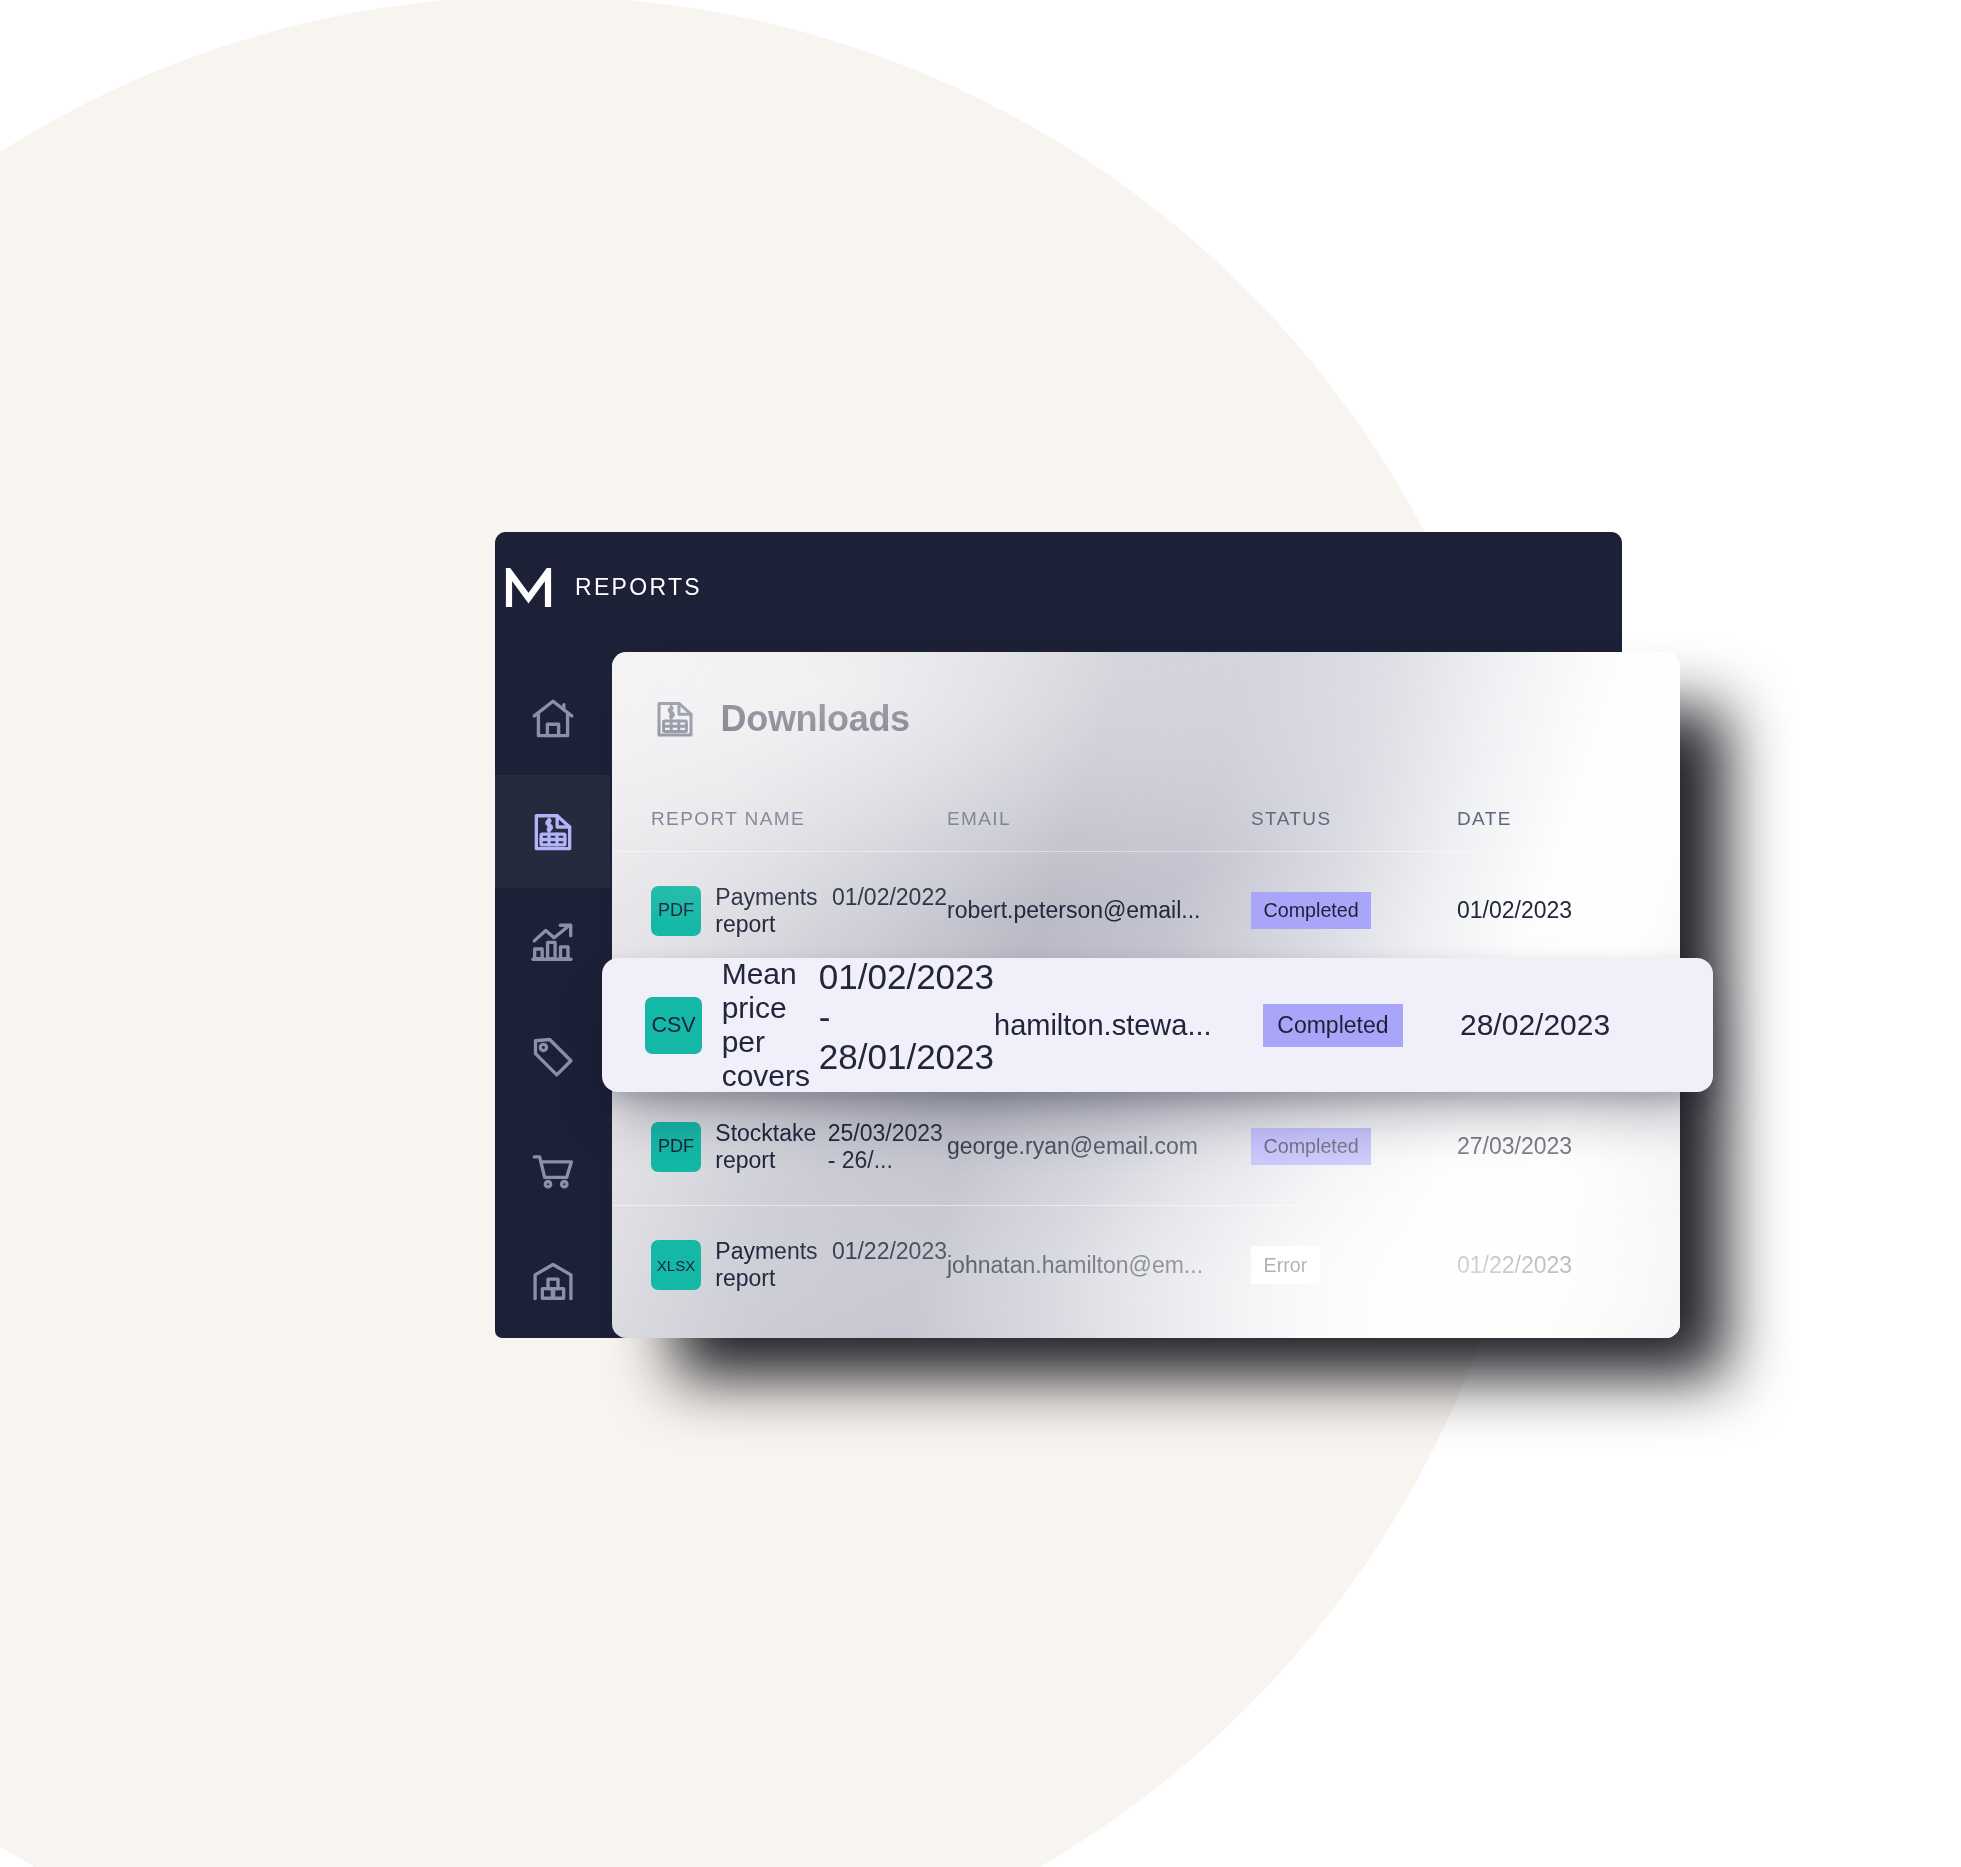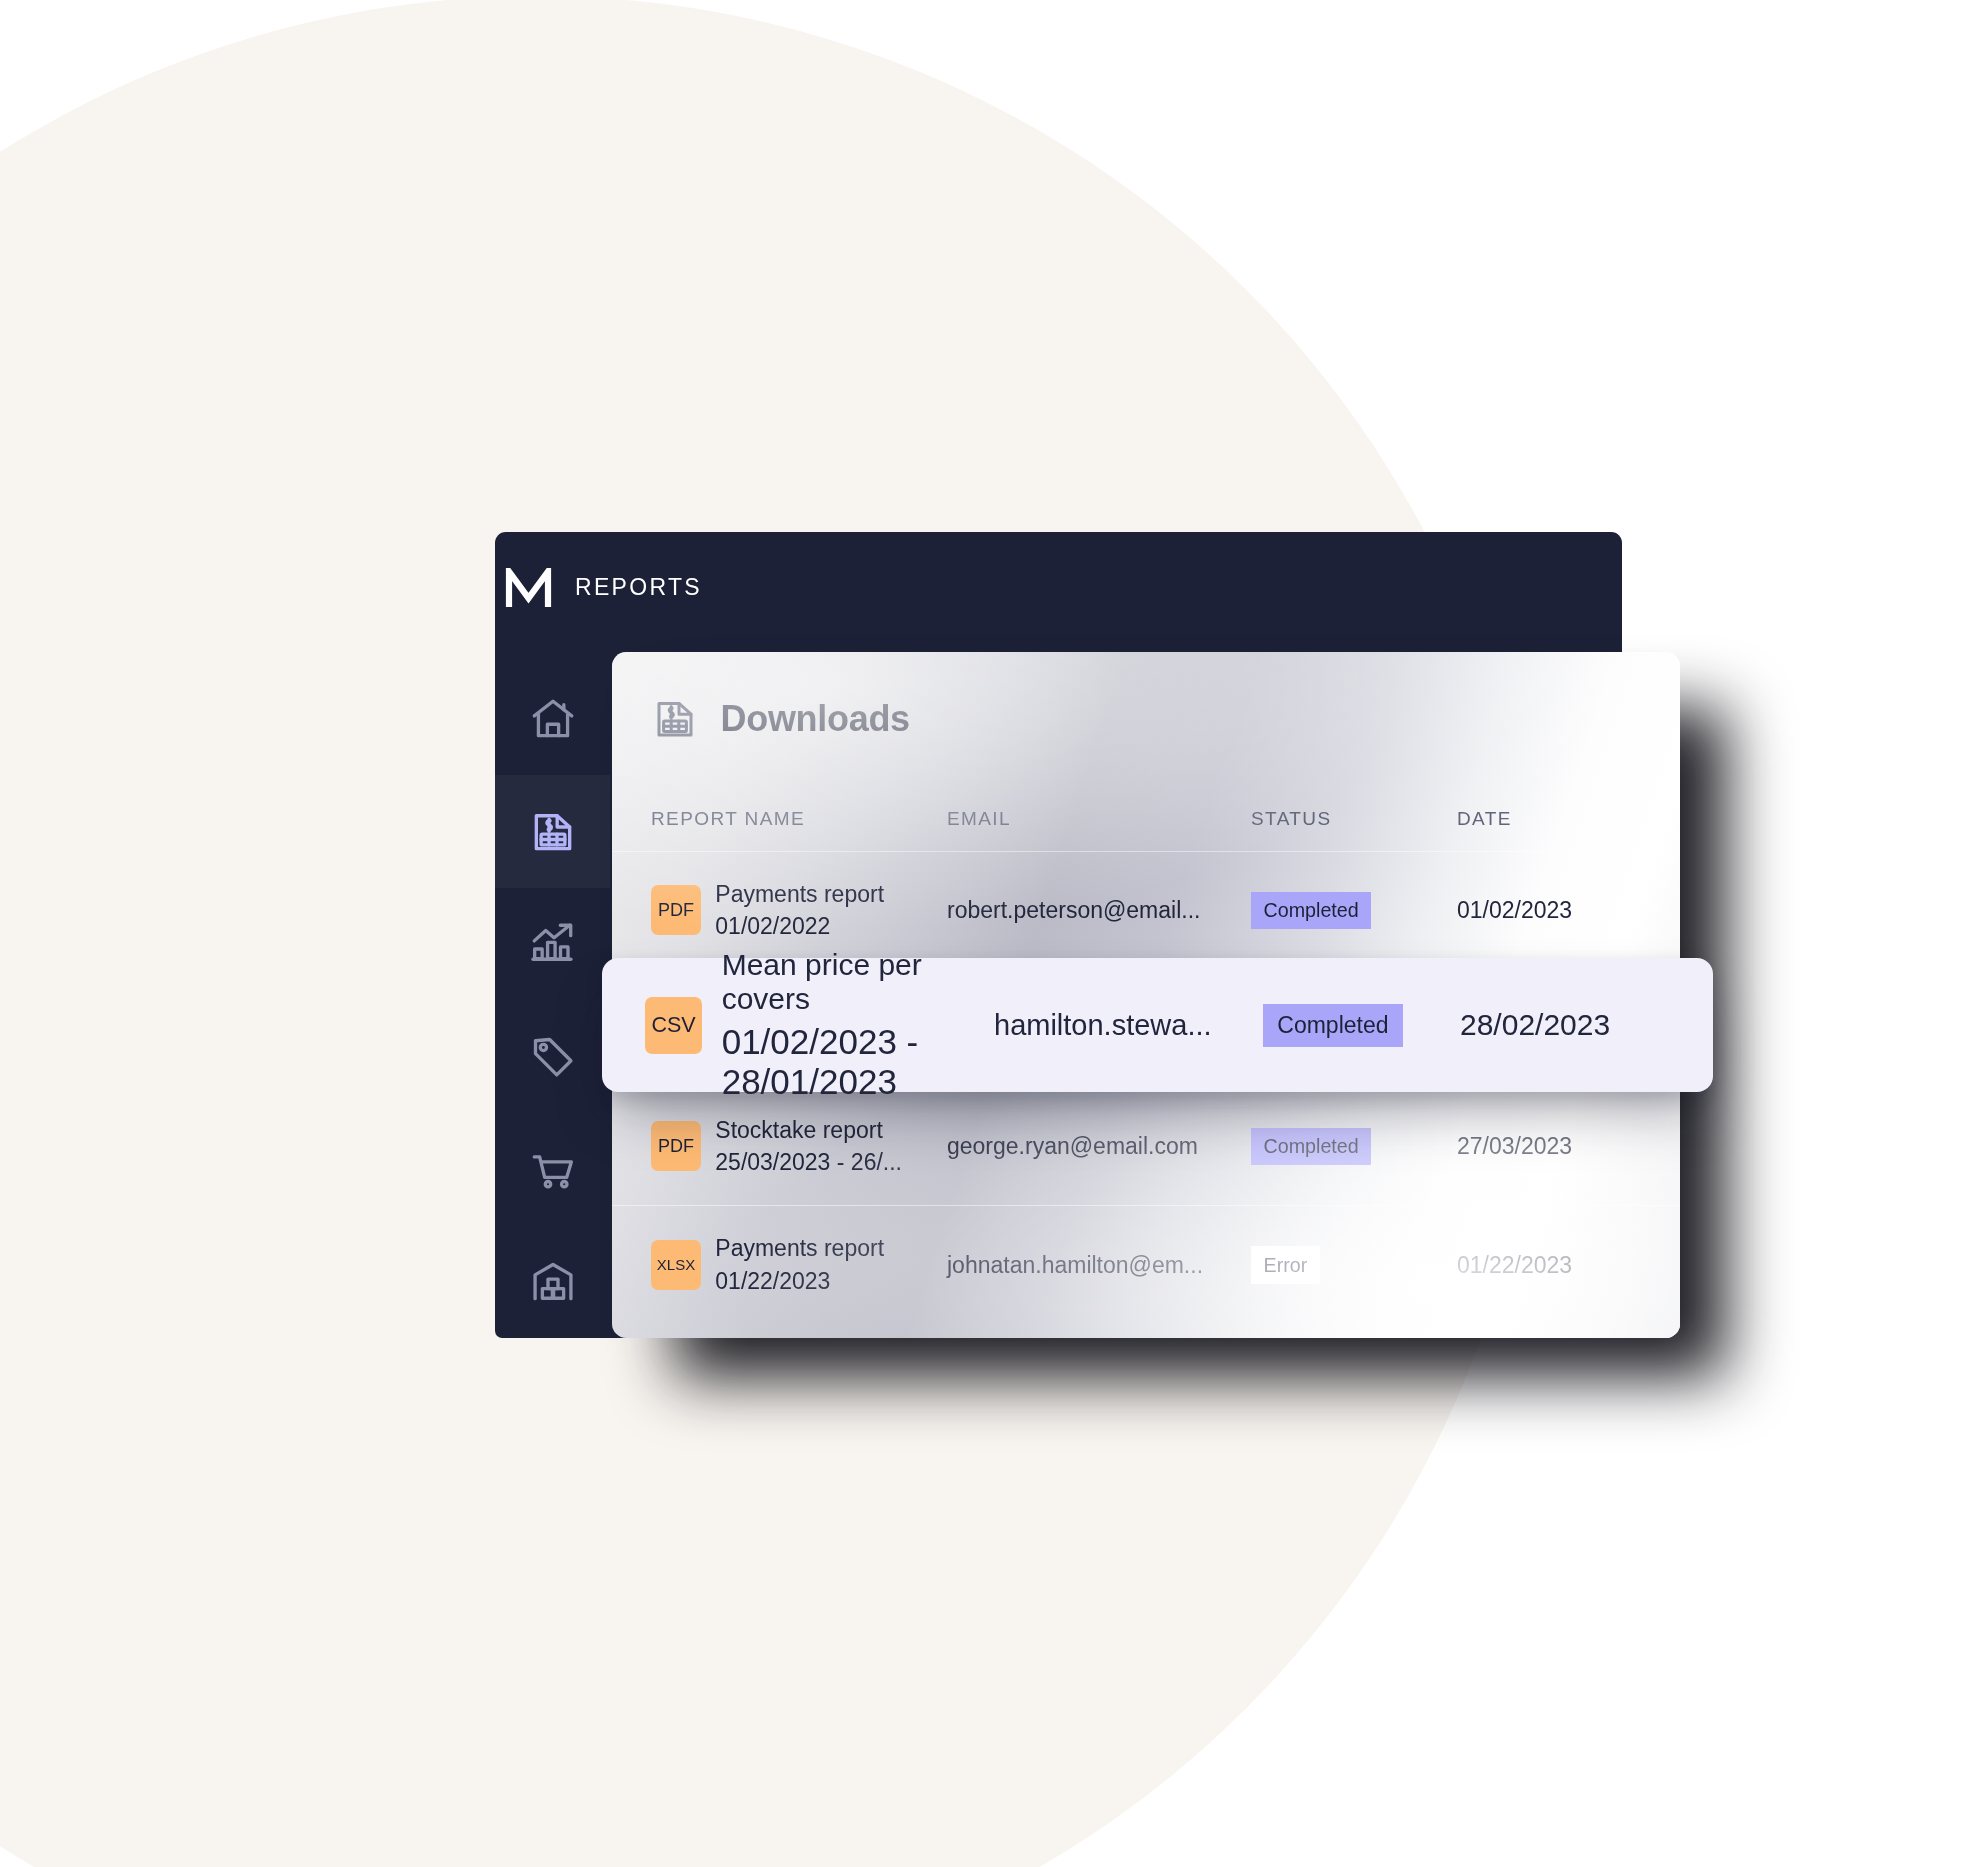--- a/index.html
+++ b/index.html
@@ -179,31 +179,31 @@
     height: 118px;
     padding: 0 39px;
     box-sizing: border-box;
     border-bottom: 1.8px solid rgba(255,255,255,0.5);
   }
   .row-ghost { visibility: hidden; }
 
   .fmt-badge {
     width: 50px; height: 50px;
     border-radius: 7.2px;
-    background: #fdba74;
+    background: #14b8a6;
     color: #1d2137;
     font-size: 18px;
     display: flex;
     align-items: center;
     justify-content: center;
     flex: none;
     margin-right: 14.3px;
   }
   .fmt-badge.small-text { font-size: 15px; }
-  .name-block { display: flex; flex-direction: column; gap: 5.4px; }
+  .name-block { display: flex; gap: 5.4px; }
   .name-title { font-size: 23px; color: #22263c; }
   .name-sub   { font-size: 23px; color: #22263c; }
   .cell-email { font-size: 23px; color: #22263c; }
   .status-pill {
     display: inline-block;
     padding: 7.2px 12.5px;
     border-radius: 0;
     font-size: 19.7px;
     background: #a9a6fa;
     color: #1d2137;

